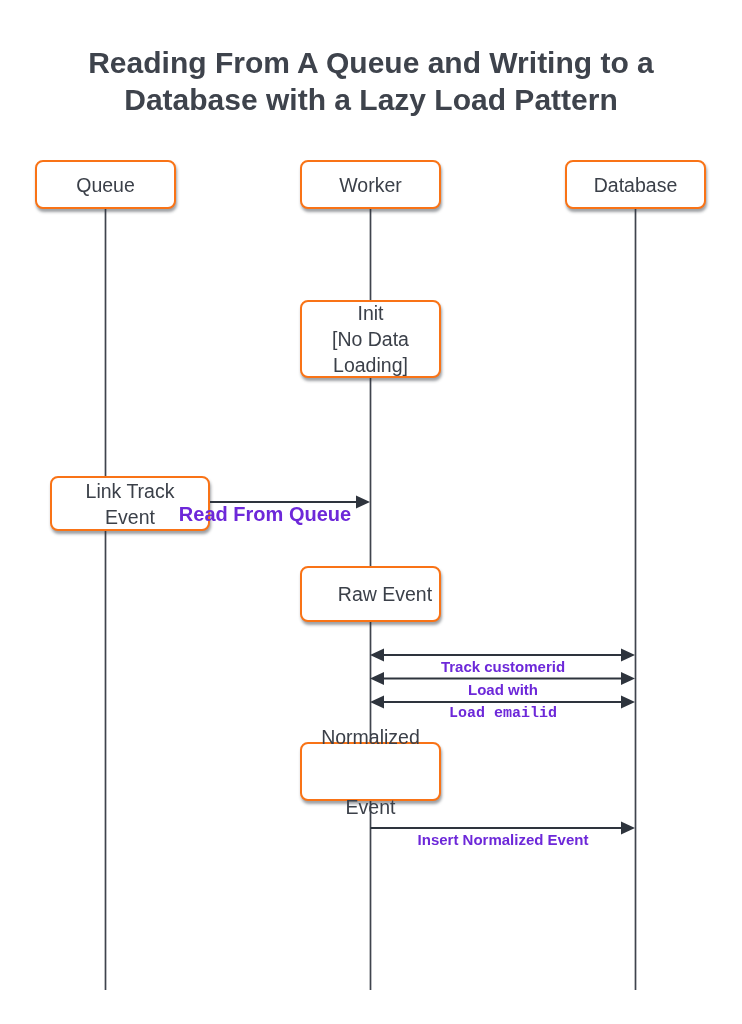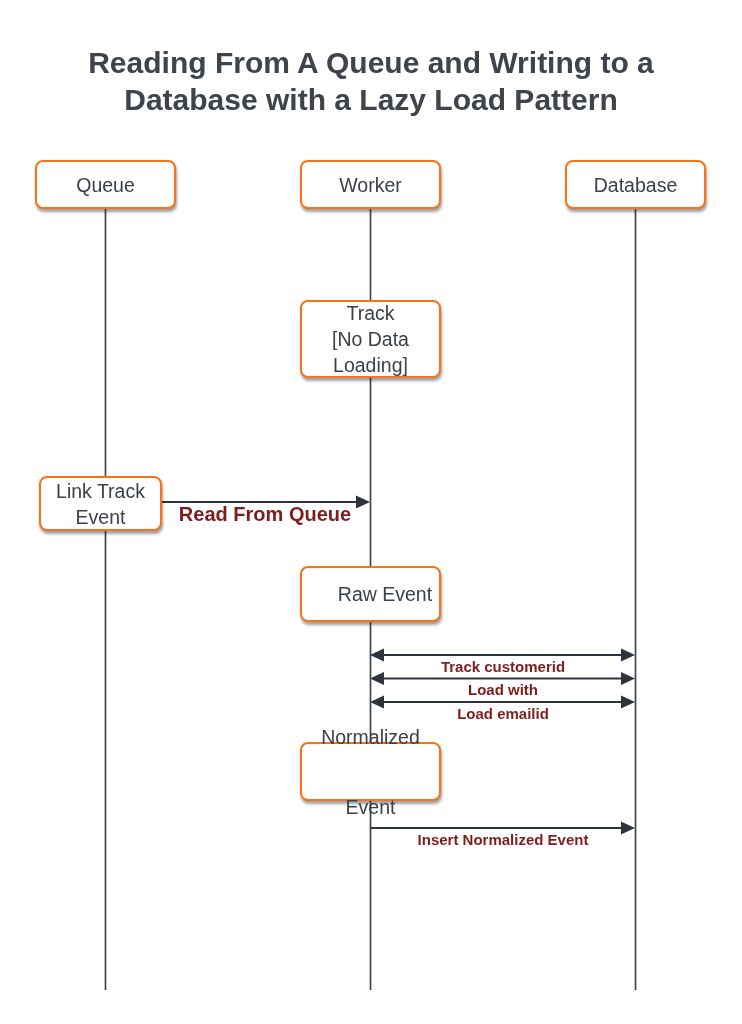--- a/index.html
+++ b/index.html
@@ -46,36 +46,36 @@
     justify-content: center;
     text-align: center;
     color: #3b4049;
     font-size: 19.5px;
     line-height: 26px;
   }
   .actor-queue    { left: 35px;  top: 160px; width: 141px; height: 49px; }
   .actor-worker   { left: 300px; top: 160px; width: 141px; height: 49px; }
   .actor-database { left: 565px; top: 160px; width: 141px; height: 49px; }
   .note-init      { left: 300px; top: 300px; width: 141px; height: 78px; }
-  .note-link      { left: 39px;  top: 476px; width: 123px; height: 55px; }
+  .note-link      { left: 50px;  top: 476px; width: 160px; height: 55px; }
   .note-raw       { left: 300px; top: 566px; width: 141px; height: 56px; padding-left: 29px; }
   .note-norm      { left: 300px; top: 742px; width: 141px; height: 59px; gap: 44px; }
   .msg {
     position: absolute;
     transform: translateX(-50%);
     font-weight: bold;
-    color: #7f1d1d;
+    color: #6d28d9;
     white-space: nowrap;
   }
   .msg-lg { font-size: 20px; }
   .msg-sm { font-size: 15px; }
   .msg-read   { left: 265px; top: 503px; }
   .msg-load1  { left: 503px; top: 658px; }
   .msg-load2  { left: 503px; top: 681px; }
-  .msg-load3  { left: 503px; top: 705px; }
+  .msg-load3  { left: 503px; top: 705px; font-family: Liberation Mono, monospace; }
   .msg-insert { left: 503px; top: 831px; text-align: right; }
   .lifeline { stroke: #3f444d; stroke-width: 1.7; }
   .arrow-line { stroke: #2e343d; stroke-width: 2; }
   .arrow-head { fill: #2e343d; stroke: none; }
 </style>
 </head>
 <body>
 
 <div class="canvas">
 
@@ -120,21 +120,21 @@
     <span>Queue</span>
   </div>
   <div class="box actor-worker">
     <span>Worker</span>
   </div>
   <div class="box actor-database">
     <span>Database</span>
   </div>
 
   <div class="box note-init">
-    <span>Track</span>
+    <span>Init</span>
     <span>[No Data</span>
     <span>Loading]</span>
   </div>
   <div class="box note-link">
     <span>Link Track</span>
     <span>Event</span>
   </div>
   <div class="box note-raw">
     <span>Raw Event</span>
   </div>

